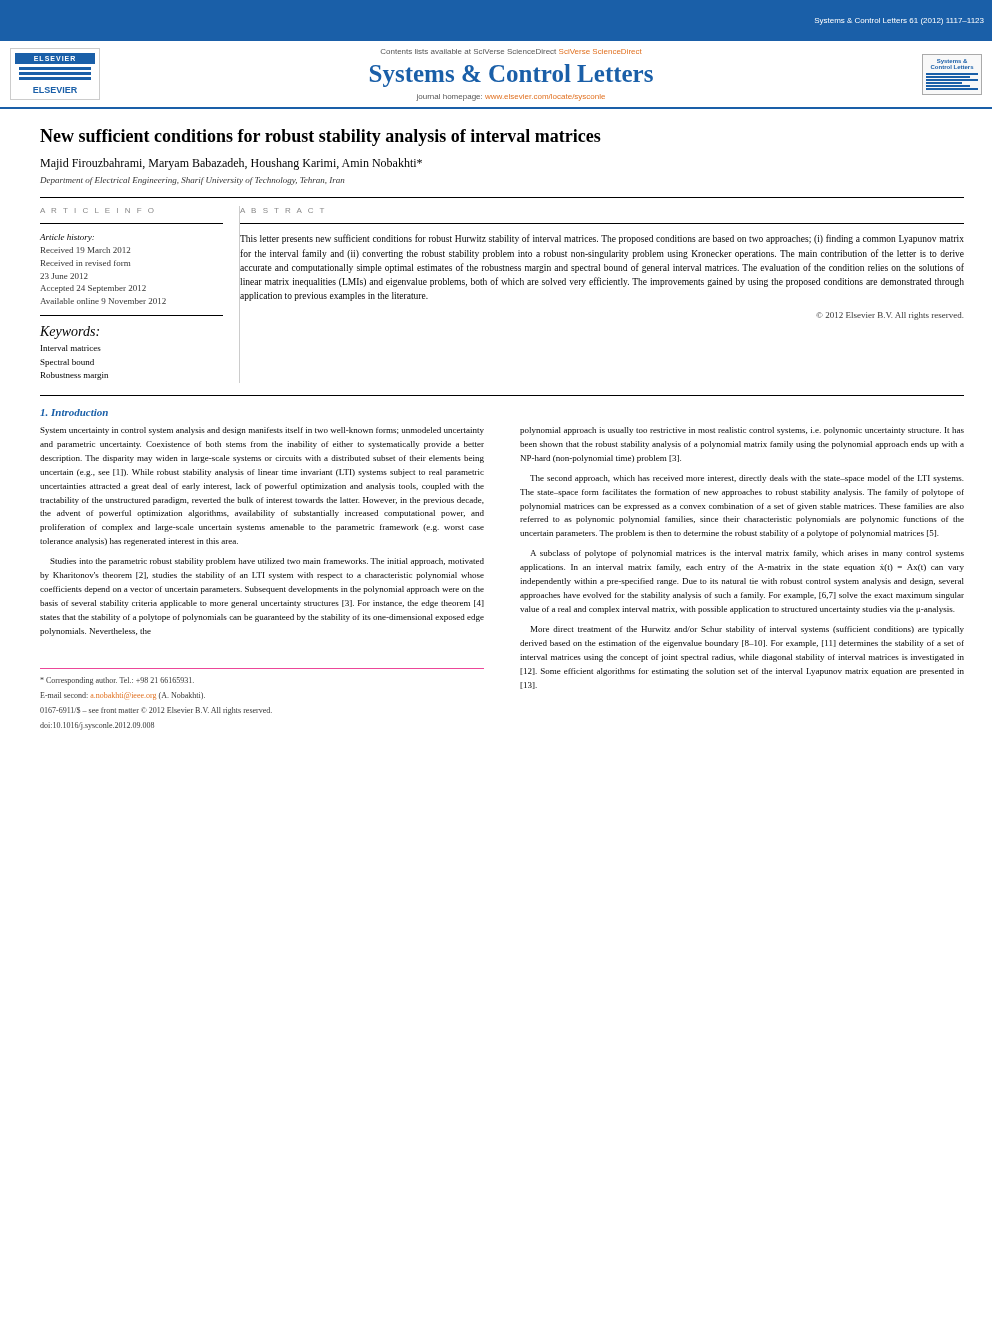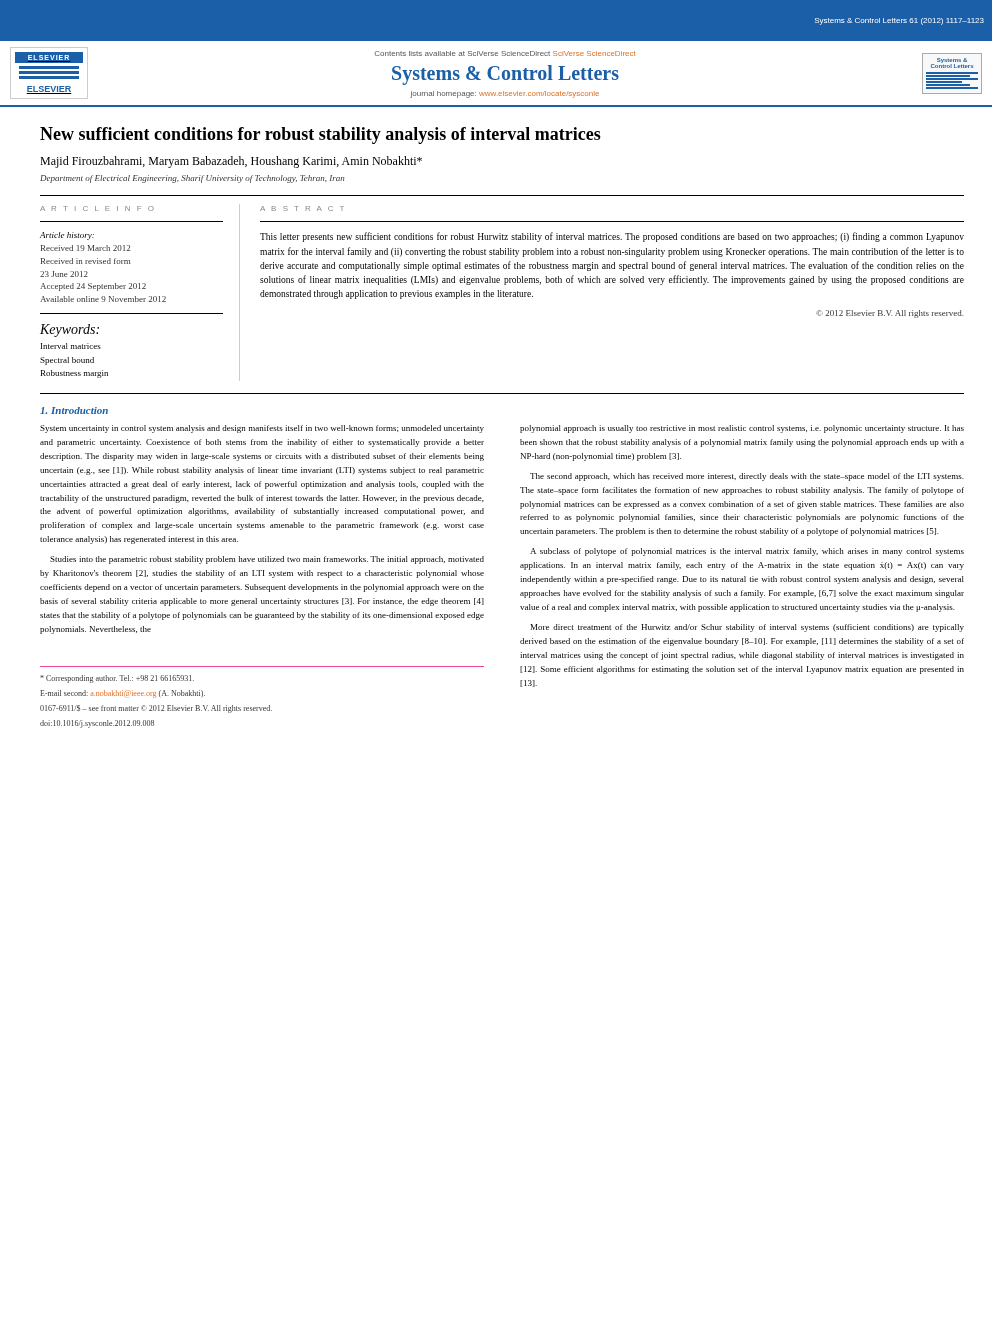--- a/index.html
+++ b/index.html
@@ -23,23 +23,22 @@
     }
 
     .journal-header {
       display: flex;
       align-items: center;
       border-bottom: 2px solid #1a5fa8;
       padding: 6px 10px;
     }
 
     .elsevier-logo {
-      width: 78px;
+      width: 90px;
       flex-shrink: 0;
-      text-decoration: underline;
     }
 
     .elsevier-logo-box {
       border: 1px solid #ccc;
       padding: 4px;
       text-align: center;
     }
 
     .elsevier-logo-top {
       background: #1a5fa8;
@@ -78,21 +77,21 @@
       padding: 0 10px;
     }
 
     .sciverse-link {
       font-size: 8px;
       color: #555;
       font-family: Arial, sans-serif;
     }
 
     .journal-title-main {
-      font-size: 20px;
+      font-size: 25px;
       color: #1a5fa8;
       font-family: 'Times New Roman', serif;
       font-weight: bold;
       margin: 4px 0;
     }
 
     .journal-homepage {
       font-size: 8px;
       color: #555;
       font-family: Arial, sans-serif;
@@ -162,21 +161,20 @@
 
     .divider-line {
       border: none;
       border-top: 1px solid #000;
       margin: 8px 0;
     }
 
     
     .two-col {
       display: flex;
-      gap: 20px;
       margin-bottom: 12px;
     }
 
     .article-info-col {
       width: 200px;
       flex-shrink: 0;
       border-right: 1px solid #ccc;
       padding-right: 16px;
     }
 

